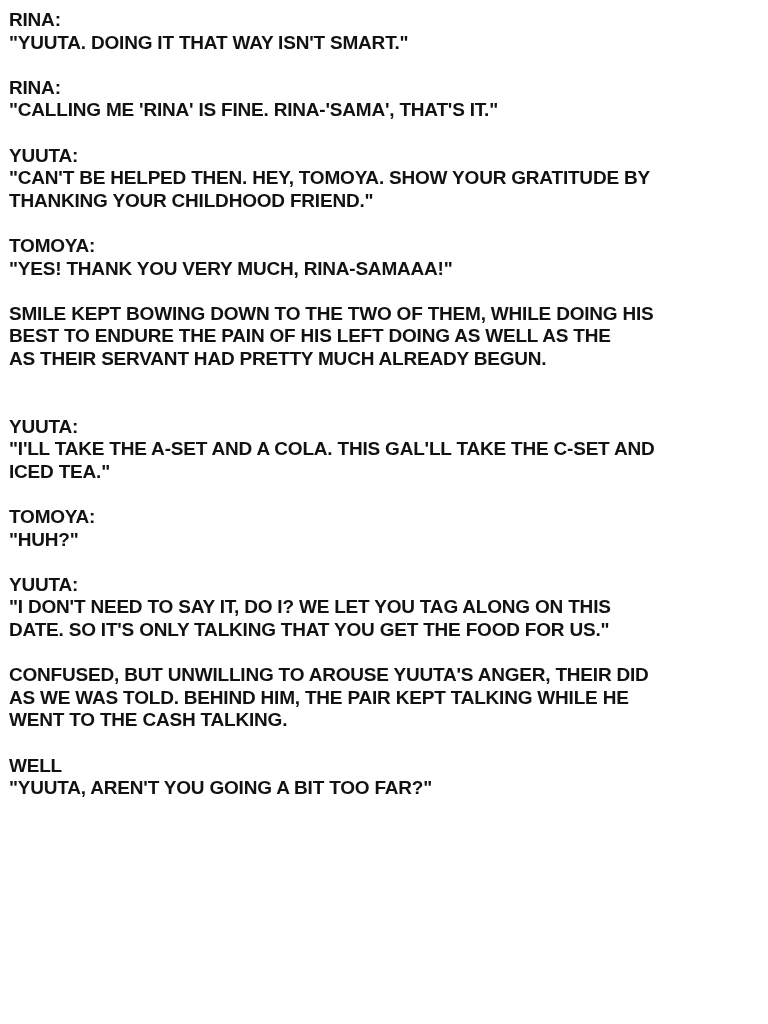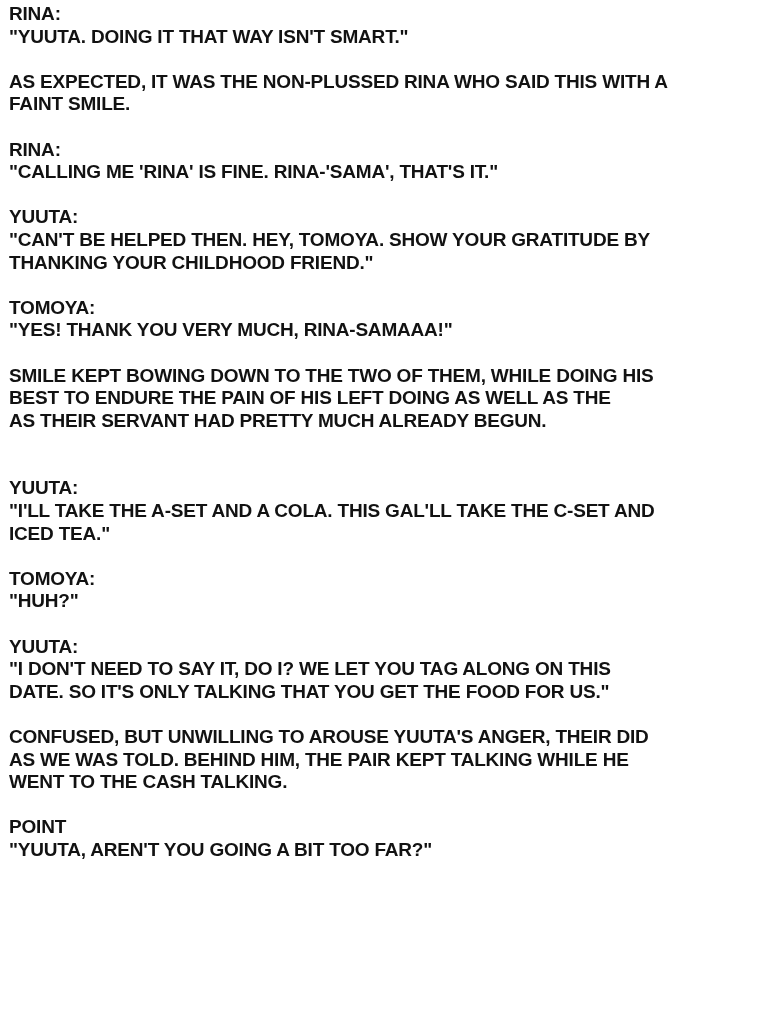--- a/index.html
+++ b/index.html
@@ -9,21 +9,21 @@
   }
   body {
     width: 768px;
     height: 1024px;
     overflow: hidden;
   }
   .page {
     box-sizing: border-box;
     width: 768px;
     height: 924px;
-    padding: 3px 6px 0 9px;
+    padding: 9px 6px 0 9px;
     background: #ffffff;
     color: #121212;
     font-family: "Liberation Sans", sans-serif;
     font-weight: 700;
     font-size: 19px;
     line-height: 22.6px;
     letter-spacing: -0.2px;
   }
   .block {
     margin: 0 0 22.6px 0;
@@ -40,24 +40,20 @@
 </head>
 <body>
 
 <div class="page">
 
   <p class="block">
     <span class="line">RINA:</span>
     <span class="line">"YUUTA. DOING IT THAT WAY ISN'T SMART."</span>
   </p>
 
-  <p class="block">
-    <span class="line">AS EXPECTED, IT WAS THE NON-PLUSSED RINA WHO SAID THIS WITH A</span>
-    <span class="line">FAINT SMILE.</span>
-  </p>
 
   <p class="block">
     <span class="line">RINA:</span>
     <span class="line">"CALLING ME 'RINA' IS FINE. RINA-'SAMA', THAT'S IT."</span>
   </p>
 
   <p class="block">
     <span class="line">YUUTA:</span>
     <span class="line">"CAN'T BE HELPED THEN. HEY, TOMOYA. SHOW YOUR GRATITUDE BY</span>
     <span class="line">THANKING YOUR CHILDHOOD FRIEND."</span>
@@ -92,17 +88,17 @@
     <span class="line">DATE. SO IT'S ONLY TALKING THAT YOU GET THE FOOD FOR US."</span>
   </p>
 
   <p class="block">
     <span class="line">CONFUSED, BUT UNWILLING TO AROUSE YUUTA'S ANGER, THEIR DID</span>
     <span class="line">AS WE WAS TOLD. BEHIND HIM, THE PAIR KEPT TALKING WHILE HE</span>
     <span class="line">WENT TO THE CASH TALKING.</span>
   </p>
 
   <p class="block">
-    <span class="line">POINT</span>
+    <span class="line">WELL</span>
     <span class="line">"YUUTA, AREN'T YOU GOING A BIT TOO FAR?"</span>
   </p>
 
 </div>
 
 </body></html>

